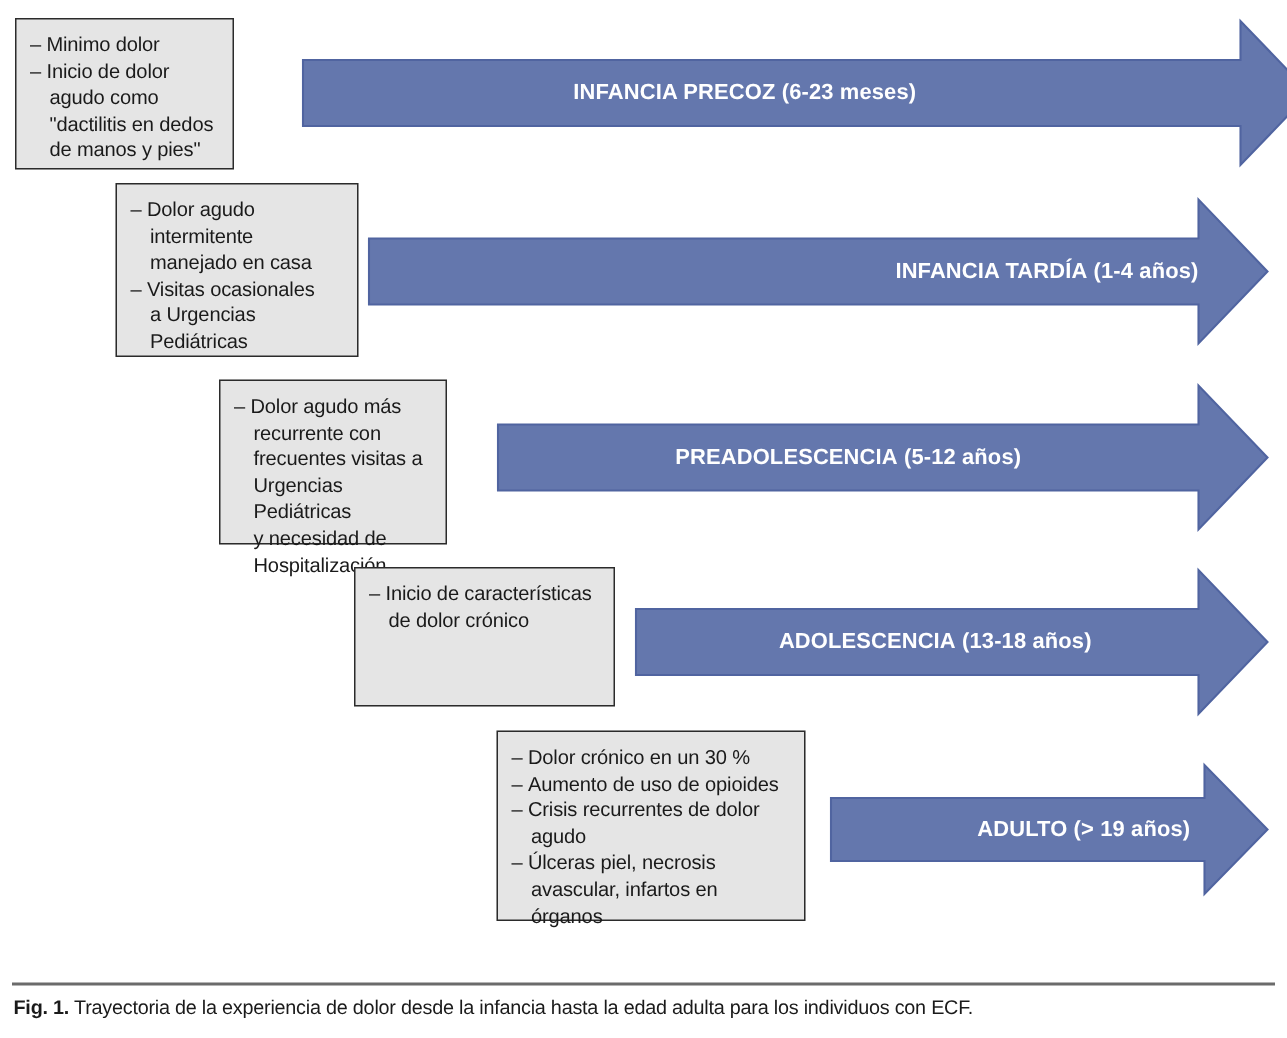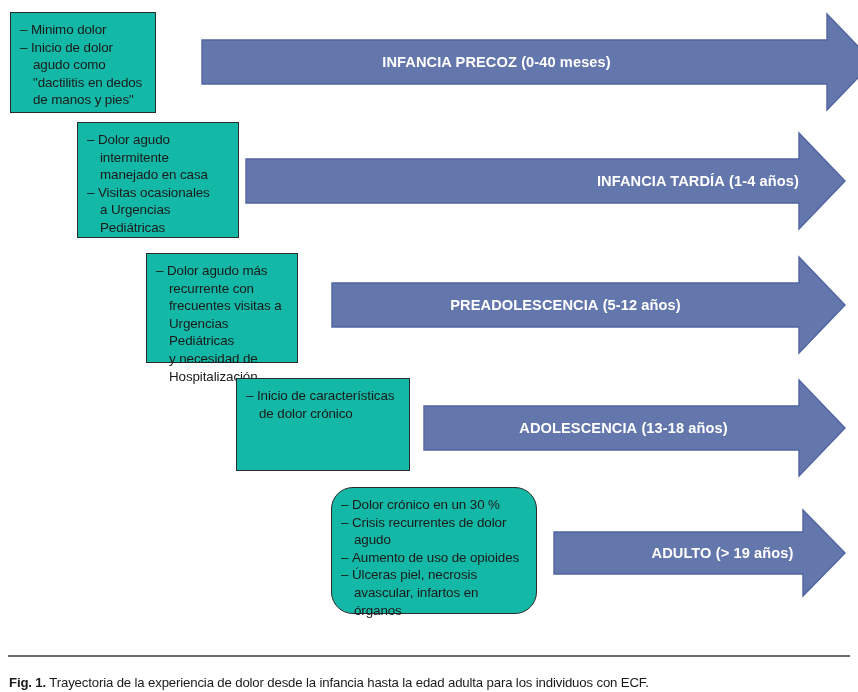--- a/index.html
+++ b/index.html
@@ -21,21 +21,21 @@
     top: 0;
     width: 858px;
     height: 635px;
   }
 
   
   .desc-box {
     position: absolute;
     box-sizing: border-box;
     border: 1.4px solid #2b2b2b;
-    background: #14b8a6;
+    background: #e5e5e5;
     padding: 8px 8px 8px 9px;
     z-index: 5;
   }
   .desc-list {
     margin: 0;
     padding: 0;
     list-style: none;
   }
   .desc-item {
     font-size: 13.4px;
@@ -90,39 +90,38 @@
   }
   #caption {
     position: absolute;
     left: 9px;
     top: 663px;
     width: 845px;
     font-size: 13.2px;
     line-height: 17px;
     color: #1a1a1a;
     letter-spacing: -0.15px;
-    margin-top: 11px;
   }
   #caption .cap-label {
     font-weight: bold;
   }
 </style>
 </head>
 <body>
 
 <div id="figure">
 
   <div class="arrow" style="left:184px; top:14px; width:672px; height:96px;padding-left:18px;">
     <svg width="672" height="96" viewBox="0 0 672 96" aria-hidden="true">
       <polygon points="0,26 625,26 625,0 671,48 625,96 625,70 0,70" fill="#6477ad" stroke="#5064a0" stroke-width="1.4"></polygon>
     </svg>
     <div class="arrow-label" style="left:0; width:625px;">
       <span>INFANCIA PRECOZ</span>
       <span>&nbsp;</span>
-      <span class="age">(0-40 meses)</span>
+      <span class="age">(6-23 meses)</span>
     </div>
   </div>
 
   <div class="desc-box" style="left:10px; top:12px; width:146px; height:101px;">
     <ul class="desc-list">
       <li class="desc-item">Minimo dolor</li>
       <li class="desc-item">Inicio de dolor
 agudo como
 "dactilitis en dedos
 de manos y pies"</li>
@@ -195,26 +194,26 @@
     <svg width="292" height="86" viewBox="0 0 292 86" aria-hidden="true">
       <polygon points="0,22 249,22 249,0 291,43 249,86 249,64 0,64" fill="#6477ad" stroke="#5064a0" stroke-width="1.4"></polygon>
     </svg>
     <div class="arrow-label" style="left:0; width:249px;padding-left:44px;">
       <span>ADULTO</span>
       <span>&nbsp;</span>
       <span class="age">(&gt; 19 años)</span>
     </div>
   </div>
 
-  <div class="desc-box" style="left:331px; top:487px; width:206px; height:127px;border-radius:22px;">
+  <div class="desc-box" style="left:331px; top:487px; width:206px; height:127px;">
     <ul class="desc-list">
       <li class="desc-item">Dolor crónico en un 30 %</li>
+      <li class="desc-item">Aumento de uso de opioides</li>
       <li class="desc-item">Crisis recurrentes de dolor
 agudo</li>
-      <li class="desc-item">Aumento de uso de opioides</li>
       <li class="desc-item">Úlceras piel, necrosis
 avascular, infartos en
 órganos</li>
     </ul>
   </div>
 
 </div>
 
 <div id="caption-rule"></div>
 <div id="caption">

